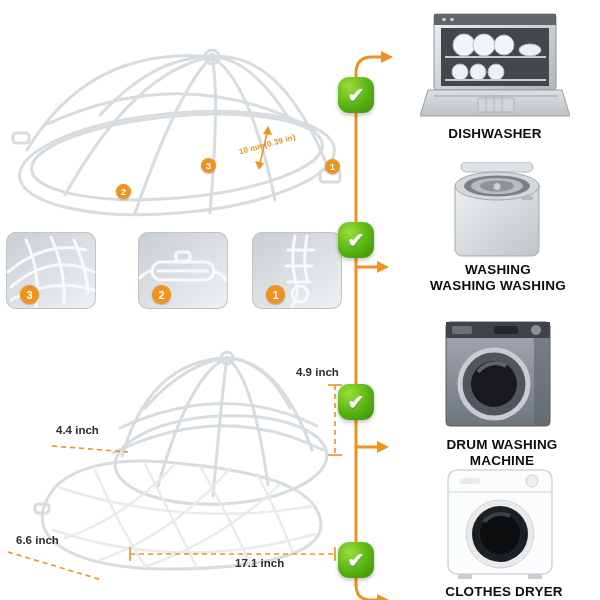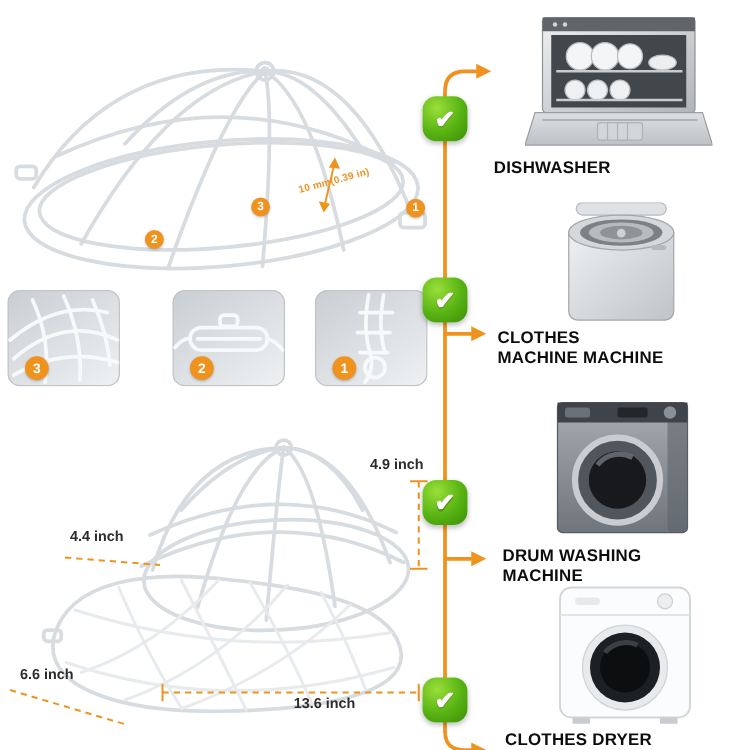--- a/index.html
+++ b/index.html
@@ -31,21 +31,21 @@
 
   
   .dim{position:absolute;color:#2c2c2c;font-size:11.5px;font-weight:600;z-index:5;}
 
   
   .check{position:absolute;left:338px;width:36px;height:36px;border-radius:11px;
          background:radial-gradient(circle at 32% 26%, #9ade3a, #57b312 55%, #3c8f07);
          display:flex;align-items:center;justify-content:center;color:#fff;font-size:20px;
          font-weight:bold;box-shadow:0 2px 4px rgba(0,0,0,.25);
          text-shadow:0 1px 1px rgba(0,0,0,.3);z-index:6;}
-  .appl-label{position:absolute;width:200px;text-align:left;font-weight:700;
+  .appl-label{position:absolute;width:200px;text-align:center;font-weight:700;
          font-size:13.5px;color:#0d0d0d;line-height:1.22;letter-spacing:.2px;}
 </style>
 </head>
 <body>
 
 <div class="page">
 
   <svg class="abs" style="left:5px;top:15px;" width="345" height="215" viewBox="0 0 345 215">
     <g class="cage-stroke">
       <ellipse cx="172" cy="148" rx="158" ry="50" transform="rotate(-5 172 148)"></ellipse>
@@ -166,21 +166,21 @@
       <path d="M328,45 H342"></path>
       <path d="M328,115 H342"></path>
       <path d="M130,207 V221"></path>
       <path d="M335,207 V221"></path>
     </g>
   </svg>
 
   <div class="dim" style="left:296px;top:366px;">4.9 inch</div>
   <div class="dim" style="left:56px;top:424px;">4.4 inch</div>
   <div class="dim" style="left:16px;top:534px;">6.6 inch</div>
-  <div class="dim" style="left:235px;top:557px;">13.6 inch</div>
+  <div class="dim" style="left:235px;top:557px;">17.1 inch</div>
 
   <svg class="abs" style="left:335px;top:45px;" width="90" height="565" viewBox="0 0 90 565">
     <g stroke="#F0921E" stroke-width="3" fill="none" stroke-linecap="round">
       <path d="M21,540 V28 Q21,12 37,12 H46"></path>
       <path d="M21,222 H42"></path>
       <path d="M21,402 H42"></path>
       <path d="M21,540 Q21,555 36,555 H42"></path>
     </g>
     <g fill="#F0921E">
       <polygon points="46,6 46,18 58,12"></polygon>
@@ -257,22 +257,22 @@
     </g>
     <g>
       <ellipse cx="54" cy="24" rx="33" ry="10.5" fill="#7c8185"></ellipse>
       <ellipse cx="54" cy="24" rx="26" ry="8" fill="#b6bbbf"></ellipse>
       <ellipse cx="54" cy="24" rx="17" ry="5.5" fill="#8e9397"></ellipse>
       <circle cx="54" cy="24.5" r="3.5" fill="#cdd1d4"></circle>
       <rect x="78" y="34" width="12" height="4" rx="2" fill="#b5babf"></rect>
     </g>
   </svg>
   <div class="appl-label" style="left:398px;top:262px;">
-    <div>CLOTHES</div>
-    <div>MACHINE MACHINE</div>
+    <div>WASHING</div>
+    <div>WASHING WASHING</div>
   </div>
 
   <svg class="abs" style="left:436px;top:318px;" width="128" height="116" viewBox="0 0 128 116">
     <defs>
       <linearGradient id="drBody" x1="0" y1="0" x2="0" y2="1">
         <stop offset="0" stop-color="#a8adb3"></stop>
           <stop offset="1" stop-color="#6f757c"></stop>
       </linearGradient>
     </defs>
     <g>

